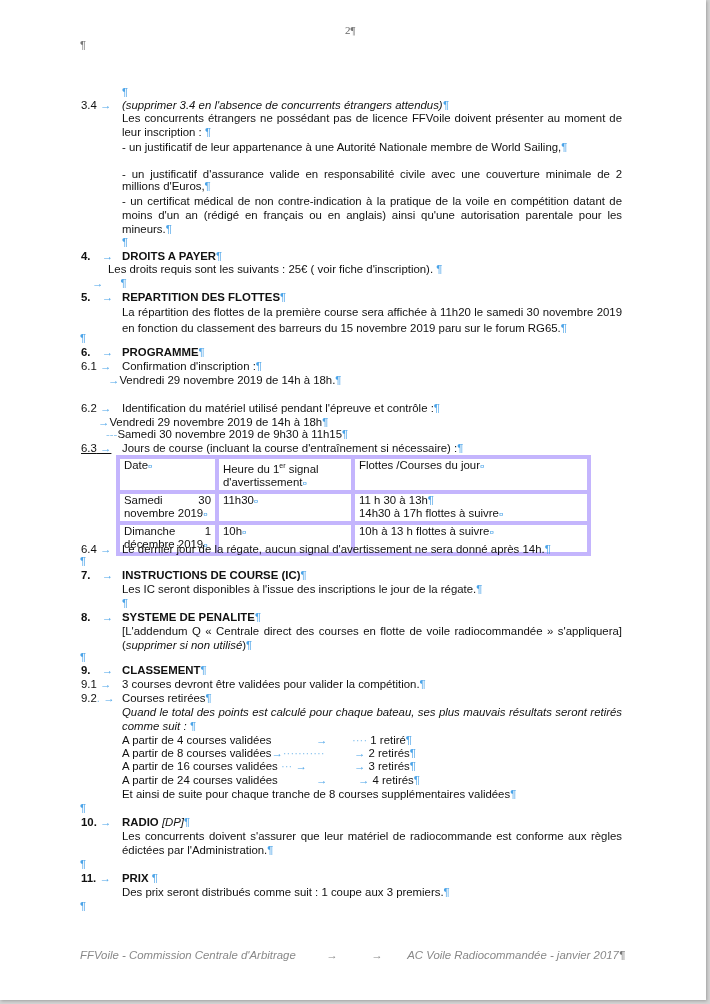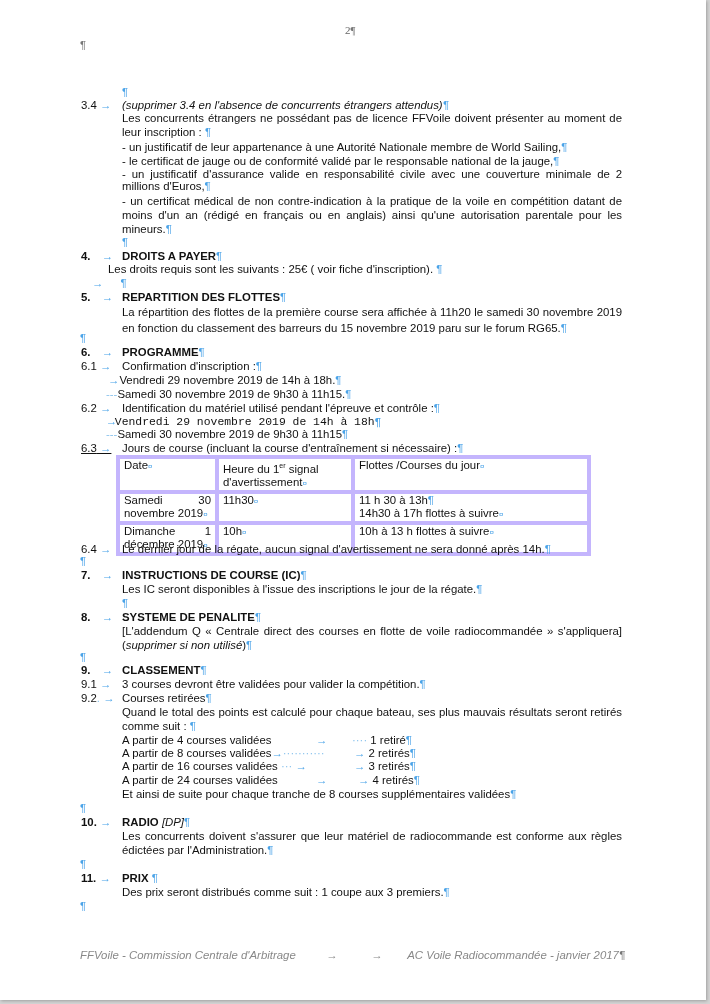--- a/index.html
+++ b/index.html
@@ -41,44 +41,42 @@
 <div class="page">
 
   <div class="header-num"><span>2</span><span class="pm-gray">¶</span></div>
   <div class="abs pm-gray" style="left:80px;top:38px;">¶</div>
 
   <div class="abs pm" style="left:122px;top:85px;">¶</div>
   <div class="num" style="left:81px;top:98px;"><span>3.4</span> <span class="arr">→</span></div>
   <div class="abs i" style="left:122px;top:98px;"><span>(supprimer 3.4 en l'absence de concurrents étrangers attendus)</span><span class="pm">¶</span></div>
   <div class="body" style="top:111px;"><span>Les concurrents étrangers ne possédant pas de licence FFVoile doivent présenter au moment de leur inscription :</span> <span class="pm">¶</span></div>
   <div class="body" style="top:140px;"><span>- un justificatif de leur appartenance à une Autorité Nationale membre de World Sailing,</span><span class="pm">¶</span></div>
-  <div class="body" style="top:154px;"><span>- le certificat de jauge ou de conformité validé par le responsable national de la jauge,</span><span class="pm">¶</span></div>
   <div class="body" style="top:168px;line-height:12px;"><span>- un justificatif d'assurance valide en responsabilité civile avec une couverture minimale de 2 millions d'Euros,</span><span class="pm">¶</span></div>
   <div class="body" style="top:194px;"><span>- un certificat médical de non contre-indication à la pratique de la voile en compétition datant de moins d'un an (rédigé en français ou en anglais) ainsi qu'une autorisation parentale pour les mineurs.</span><span class="pm">¶</span></div>
   <div class="abs pm" style="left:122px;top:235px;">¶</div>
 
   <div class="num b" style="left:81px;top:249px;"><span>4.</span> <span class="arr" style="margin-left:8px;">→</span></div>
   <div class="abs b" style="left:122px;top:249px;"><span>DROITS A PAYER</span><span class="pm">¶</span></div>
   <div class="abs" style="left:108px;top:262px;"><span>Les droits requis sont les suivants : 25€ ( voir fiche d'inscription).</span> <span class="pm">¶</span></div>
   <div class="abs" style="left:92px;top:276px;"><span class="arr">→</span> <span class="pm" style="margin-left:14px;">¶</span></div>
 
   <div class="num b" style="left:81px;top:290px;"><span>5.</span> <span class="arr" style="margin-left:8px;">→</span></div>
   <div class="abs b" style="left:122px;top:290px;"><span>REPARTITION DES FLOTTES</span><span class="pm">¶</span></div>
   <div class="body" style="top:304px;line-height:16px;"><span>La répartition des flottes de la première course sera affichée  à 11h20 le samedi 30 novembre 2019 en fonction du classement des barreurs du 15 novembre 2019 paru sur le forum RG65.</span><span class="pm">¶</span></div>
   <div class="abs pm" style="left:80px;top:331px;">¶</div>
 
   <div class="num b" style="left:81px;top:345px;"><span>6.</span> <span class="arr" style="margin-left:8px;">→</span></div>
   <div class="abs b" style="left:122px;top:345px;"><span>PROGRAMME</span><span class="pm">¶</span></div>
   <div class="num" style="left:81px;top:359px;"><span>6.1</span> <span class="arr">→</span></div>
   <div class="abs" style="left:122px;top:359px;"><span>Confirmation d'inscription :</span><span class="pm">¶</span></div>
   <div class="abs" style="left:108px;top:373px;"><span class="arr">→</span><span>Vendredi 29 novembre 2019 de 14h  à 18h.</span><span class="pm">¶</span></div>
-  <div class="abs" style="left:106px;top:387px;"><span class="dot">---</span><span>Samedi 30 novembre 2019 de 9h30 à 11h15.</span><span class="pm">¶</span></div>
   <div class="num" style="left:81px;top:401px;"><span>6.2</span> <span class="arr">→</span></div>
   <div class="abs" style="left:122px;top:401px;"><span>Identification du matériel utilisé pendant l'épreuve et contrôle :</span><span class="pm">¶</span></div>
-  <div class="abs" style="left:108px;top:415px;font-family:Liberation Mono, monospace;"><span class="arr">→</span><span>Vendredi 29 novembre 2019 de 14h à 18h</span><span class="pm">¶</span></div>
+  <div class="abs" style="left:98px;top:415px;"><span class="arr">→</span><span>Vendredi 29 novembre 2019 de 14h à 18h</span><span class="pm">¶</span></div>
   <div class="abs" style="left:106px;top:427px;"><span class="dot">---</span><span>Samedi 30 novembre 2019 de 9h30 à 11h15</span><span class="pm">¶</span></div>
   <div class="num" style="left:81px;top:441px;text-decoration:underline;"><span>6.3</span> <span class="arr">→</span></div>
   <div class="abs" style="left:122px;top:441px;"><span>Jours de course (incluant la course d'entraînement si nécessaire) :</span><span class="pm">¶</span></div>
 
   <table class="tbl">
     <tbody>
         <tr>
       <td class="c1"><span>Date</span><span class="cm">¤</span></td>
       <td class="c2"><span>Heure du 1</span><sup>er</sup><span> signal d'avertissement</span><span class="cm">¤</span></td>
       <td class="c3"><span>Flottes /Courses du jour</span><span class="cm">¤</span></td>
@@ -109,21 +107,21 @@
   <div class="abs b" style="left:122px;top:610px;"><span>SYSTEME DE PENALITE</span><span class="pm">¶</span></div>
   <div class="body" style="top:624px;"><span>[L'addendum Q « Centrale direct des courses en flotte de voile radiocommandée » s'appliquera]</span> (<span class="i">supprimer si non utilisé</span>)<span class="pm">¶</span></div>
   <div class="abs pm" style="left:80px;top:650px;">¶</div>
 
   <div class="num b" style="left:81px;top:663px;"><span>9.</span> <span class="arr" style="margin-left:8px;">→</span></div>
   <div class="abs b" style="left:122px;top:663px;"><span>CLASSEMENT</span><span class="pm">¶</span></div>
   <div class="num" style="left:81px;top:677px;"><span>9.1</span> <span class="arr">→</span></div>
   <div class="abs" style="left:122px;top:677px;"><span>3 courses devront être validées pour valider la compétition.</span><span class="pm">¶</span></div>
   <div class="num" style="left:81px;top:691px;"><span>9.2</span><span class="dot">.</span> <span class="arr">→</span></div>
   <div class="abs" style="left:122px;top:691px;"><span>Courses retirées</span><span class="pm">¶</span></div>
-  <div class="body" style="top:705px;"><span>Quand le total des points est calculé pour chaque bateau, ses plus mauvais résultats seront retirés comme suit :</span> <span class="pm">¶</span></div>
+  <div class="body" style="top:705px;font-style:italic;"><span>Quand le total des points est calculé pour chaque bateau, ses plus mauvais résultats seront retirés comme suit :</span> <span class="pm">¶</span></div>
 
   <div class="abs" style="left:122px;top:733px;"><span>A partir de 4 courses validées</span><span class="arr" style="position:absolute;left:194px;">→</span><span style="position:absolute;left:230px;"><span class="dot">····</span> <span>1 retiré</span><span class="pm">¶</span></span></div>
   <div class="abs" style="left:122px;top:746px;"><span>A partir de 8 courses validées</span><span class="arr">→</span><span class="dot">···········</span><span style="position:absolute;left:232px;"><span class="arr">→</span> <span>2 retirés</span><span class="pm">¶</span></span></div>
   <div class="abs" style="left:122px;top:759px;"><span>A partir de 16 courses validées</span> <span class="dot">···</span> <span class="arr">→</span><span style="position:absolute;left:232px;"><span class="arr">→</span> <span>3 retirés</span><span class="pm">¶</span></span></div>
   <div class="abs" style="left:122px;top:773px;"><span>A partir de 24 courses validées</span><span class="arr" style="position:absolute;left:194px;">→</span><span style="position:absolute;left:236px;"><span class="arr">→</span> <span>4 retirés</span><span class="pm">¶</span></span></div>
   <div class="abs" style="left:122px;top:787px;"><span>Et ainsi de suite pour chaque tranche de 8 courses supplémentaires validées</span><span class="pm">¶</span></div>
   <div class="abs pm" style="left:80px;top:801px;">¶</div>
 
   <div class="num b" style="left:81px;top:815px;"><span>10.</span> <span class="arr">→</span></div>
   <div class="abs b" style="left:122px;top:815px;"><span>RADIO</span> <span class="i" style="font-weight:normal;text-align:right;">[DP]</span><span class="pm">¶</span></div>

